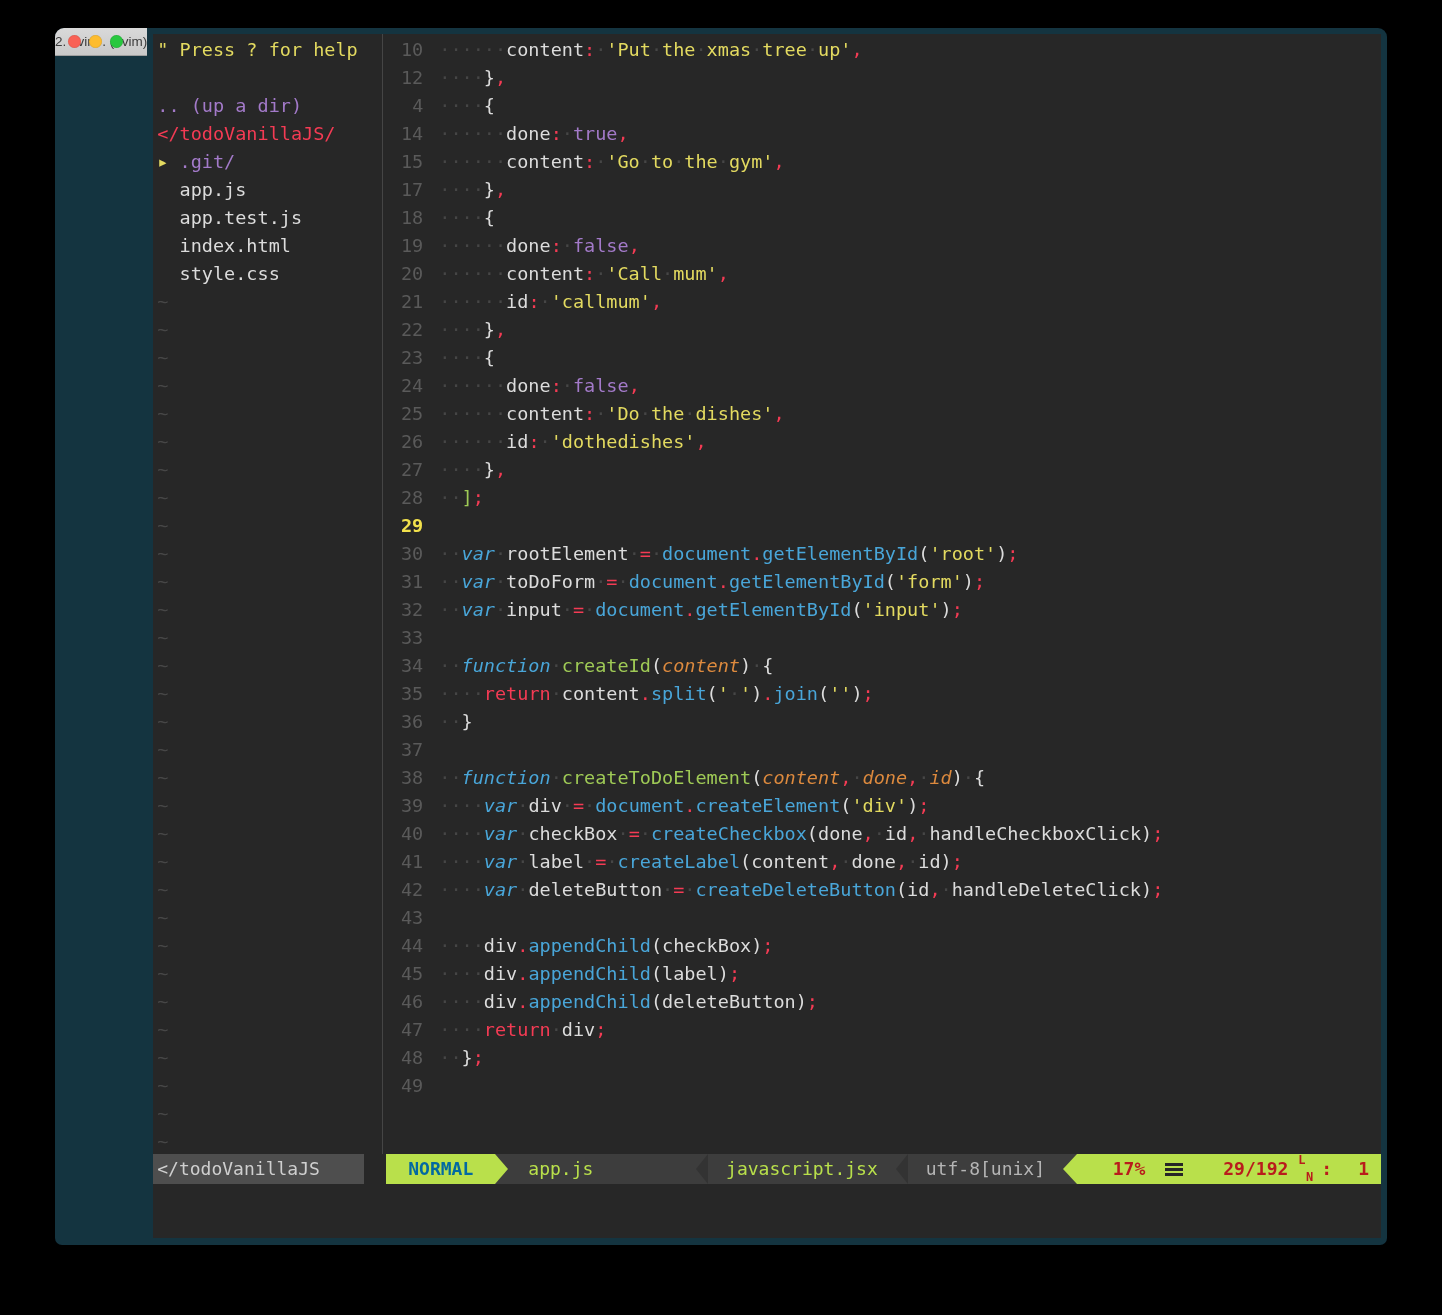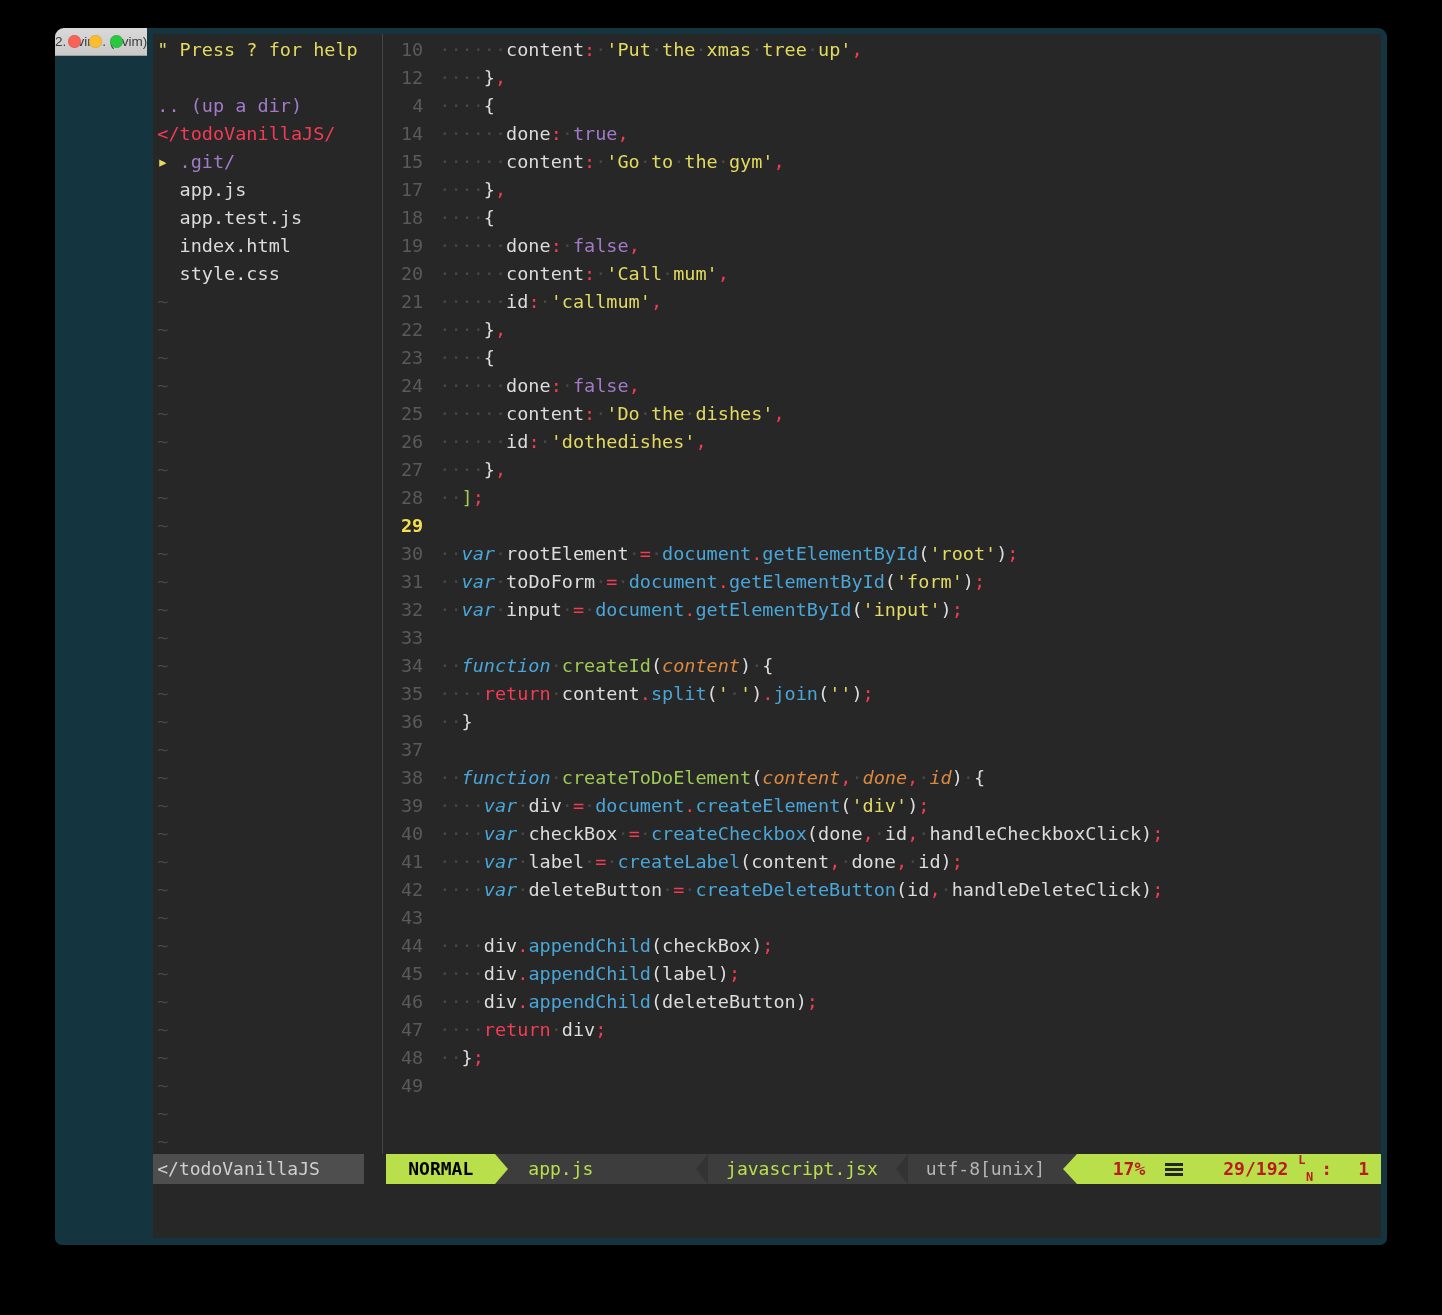--- a/index.html
+++ b/index.html
@@ -54,21 +54,21 @@
   .tk-f{color:var(--function-def,#9fca56);}
   .tk-a{color:var(--parameter,#dd8a3e);font-style:italic;}
   .tk-b{color:var(--boolean,#a37ac9);}
   .tk-g{color:var(--function-def,#9fca56);}
   .ws{color:var(--whitespace-dot,#464646);}
   
   .statusbar{height:30px;flex:none;display:flex;align-items:flex-start;font-size:18px;line-height:30px;white-space:pre;}
   .sb-left{width:207px;flex:none;background:#4e4e4e;color:#cfcfcf;padding-left:4px;overflow:hidden;}
   .sb-gapblock{width:22px;flex:none;}
   .sb-main{flex:1;display:flex;background:#3d3d3d;min-width:0;}
-  .seg-mode{background:var(--accent-lime,#b9e04b);color:#000000;font-weight:bold;padding:0 22px;flex:none;}
+  .seg-mode{background:var(--accent-lime,#b9e04b);color:#0369a1;font-weight:bold;padding:0 22px;flex:none;}
   .arrow-right{width:0;height:0;flex:none;border-top:15px solid transparent;border-bottom:15px solid transparent;border-left:13px solid var(--accent-lime,#b9e04b);}
   .seg-file{color:var(--accent-lime,#b9e04b);padding:0 20px;flex:none;}
   .sb-spacer{flex:1;}
   .chev-left{width:0;height:0;flex:none;border-top:15px solid transparent;border-bottom:15px solid transparent;border-right:12px solid #333333;}
   .seg-ft{color:var(--accent-lime,#b9e04b);padding:0 18px;flex:none;}
   .seg-enc{color:#b5b5b5;padding:0 18px;flex:none;}
   .arrow-lime-left{width:0;height:0;flex:none;border-top:15px solid transparent;border-bottom:15px solid transparent;border-right:14px solid var(--accent-lime,#b9e04b);}
   .seg-pos{background:var(--accent-lime,#b9e04b);color:#b91c1c;font-weight:bold;width:292px;flex:none;
     display:flex;align-items:center;justify-content:flex-end;padding-right:12px;}
   .seg-pos .pct{margin-right:20px;}

